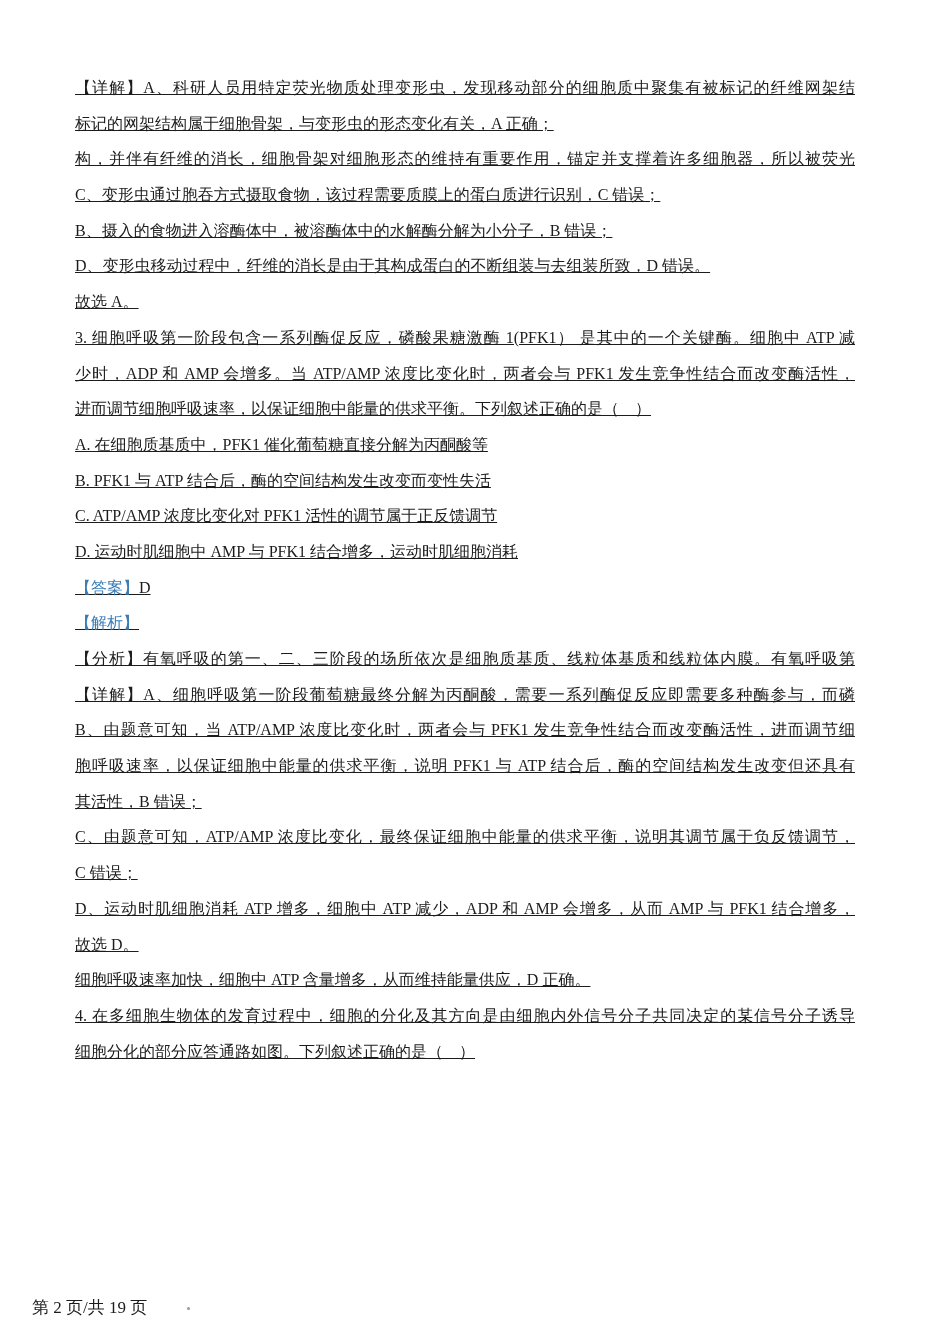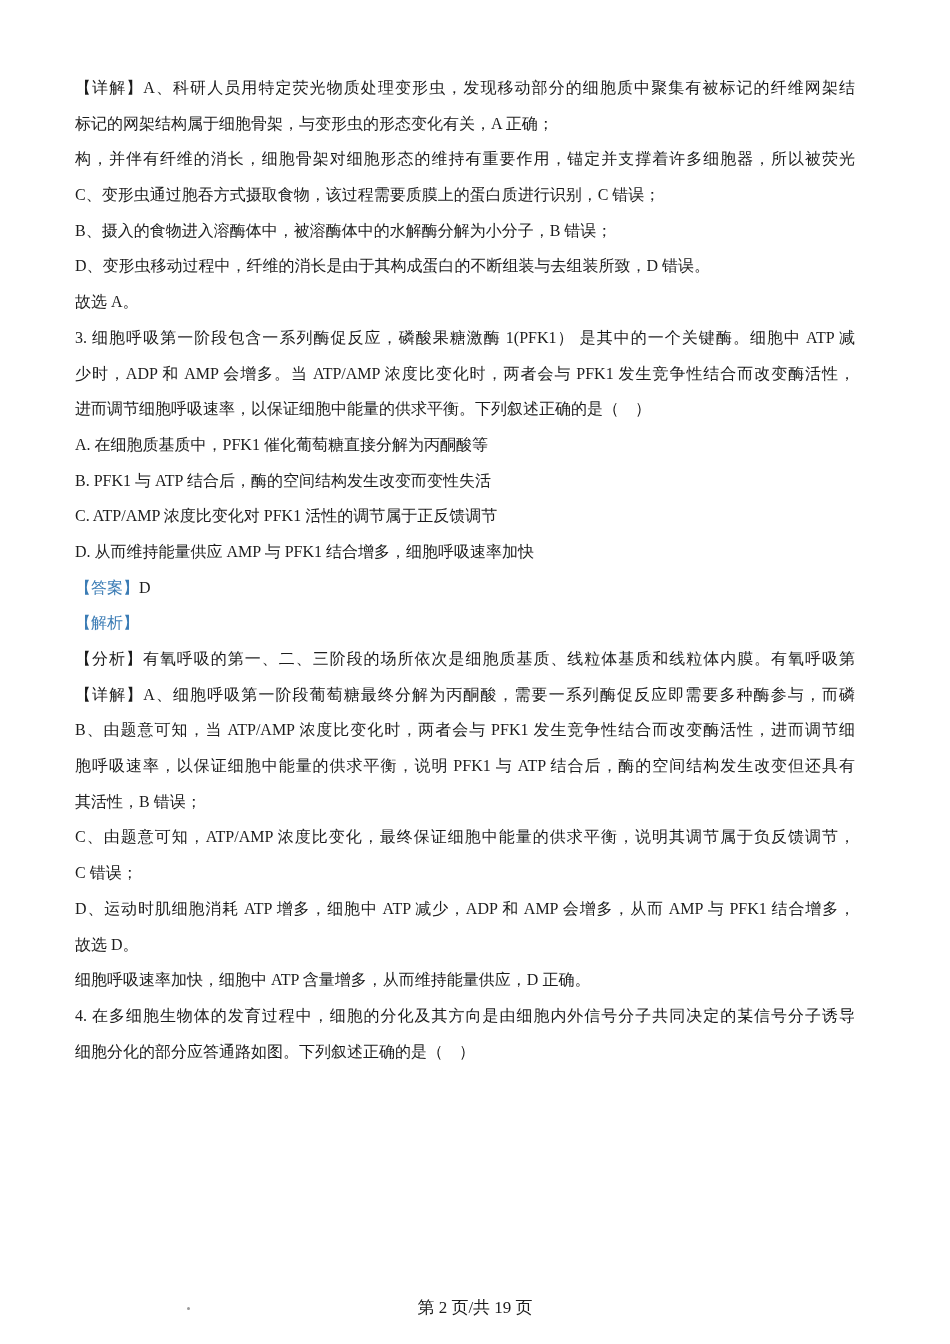--- a/index.html
+++ b/index.html
@@ -6,43 +6,43 @@
   .page{
     position:relative;
     width:950px;height:1344px;
     background:#ffffff;
     overflow:hidden;
     font-family:"Liberation Serif","DejaVu Serif",serif;
     color:#1c1c1c;
   }
   .textblock{
     position:absolute;
-    left:75px;top:70px;width:780px;
+    left:75px;top:70px;width:780px;text-decoration:underline;
   }
   .line{
     display:block;
     height:35.7px;
     line-height:35.7px;
     font-size:16px;
     white-space:pre-wrap;
     overflow:visible;
   }
   .line.j{
     text-align:justify;
     text-align-last:justify;
   }
   .blue{color:#3b7cb5;}
   .page-footer{
     position:absolute;
     left:0;right:0;
     top:1294px;
-    text-align:center;
     font-size:17px;
     line-height:28px;
     color:#1c1c1c;
+    padding-left:32px;
   }
   .stray-dot{
     position:absolute;
     left:187px;top:1307px;
     width:3px;height:3px;
     background:#9a9a9a;
     border-radius:50%;
   }
 </style>
 </head>
@@ -56,21 +56,21 @@
     <div class="line">C、变形虫通过胞吞方式摄取食物，该过程需要质膜上的蛋白质进行识别，C 错误；</div>
     <div class="line">B、摄入的食物进入溶酶体中，被溶酶体中的水解酶分解为小分子，B 错误；</div>
     <div class="line">D、变形虫移动过程中，纤维的消长是由于其构成蛋白的不断组装与去组装所致，D 错误。</div>
     <div class="line">故选 A。</div>
     <div class="line j">3. 细胞呼吸第一阶段包含一系列酶促反应，磷酸果糖激酶 1(PFK1） 是其中的一个关键酶。细胞中 ATP 减</div>
     <div class="line j">少时，ADP 和 AMP 会增多。当 ATP/AMP 浓度比变化时，两者会与 PFK1 发生竞争性结合而改变酶活性，</div>
     <div class="line">进而调节细胞呼吸速率，以保证细胞中能量的供求平衡。下列叙述正确的是（　）</div>
     <div class="line">A. 在细胞质基质中，PFK1 催化葡萄糖直接分解为丙酮酸等</div>
     <div class="line">B. PFK1 与 ATP 结合后，酶的空间结构发生改变而变性失活</div>
     <div class="line">C. ATP/AMP 浓度比变化对 PFK1 活性的调节属于正反馈调节</div>
-    <div class="line">D. 从而维持能量供应 AMP 与 PFK1 结合增多，细胞呼吸速率加快</div>
+    <div class="line">D. 运动时肌细胞中 AMP 与 PFK1 结合增多，运动时肌细胞消耗</div>
     <div class="line"><span class="blue">【答案】</span><span>D</span></div>
     <div class="line"><span class="blue">【解析】</span><span></span></div>
     <div class="line j">【分析】有氧呼吸的第一、二、三阶段的场所依次是细胞质基质、线粒体基质和线粒体内膜。有氧呼吸第</div>
     <div class="line j">【详解】A、细胞呼吸第一阶段葡萄糖最终分解为丙酮酸，需要一系列酶促反应即需要多种酶参与，而磷</div>
     <div class="line j">B、由题意可知，当 ATP/AMP 浓度比变化时，两者会与 PFK1 发生竞争性结合而改变酶活性，进而调节细</div>
     <div class="line j">胞呼吸速率，以保证细胞中能量的供求平衡，说明 PFK1 与 ATP 结合后，酶的空间结构发生改变但还具有</div>
     <div class="line">其活性，B 错误；</div>
     <div class="line j">C、由题意可知，ATP/AMP 浓度比变化，最终保证细胞中能量的供求平衡，说明其调节属于负反馈调节，</div>
     <div class="line">C 错误；</div>
     <div class="line j">D、运动时肌细胞消耗 ATP 增多，细胞中 ATP 减少，ADP 和 AMP 会增多，从而 AMP 与 PFK1 结合增多，</div>

